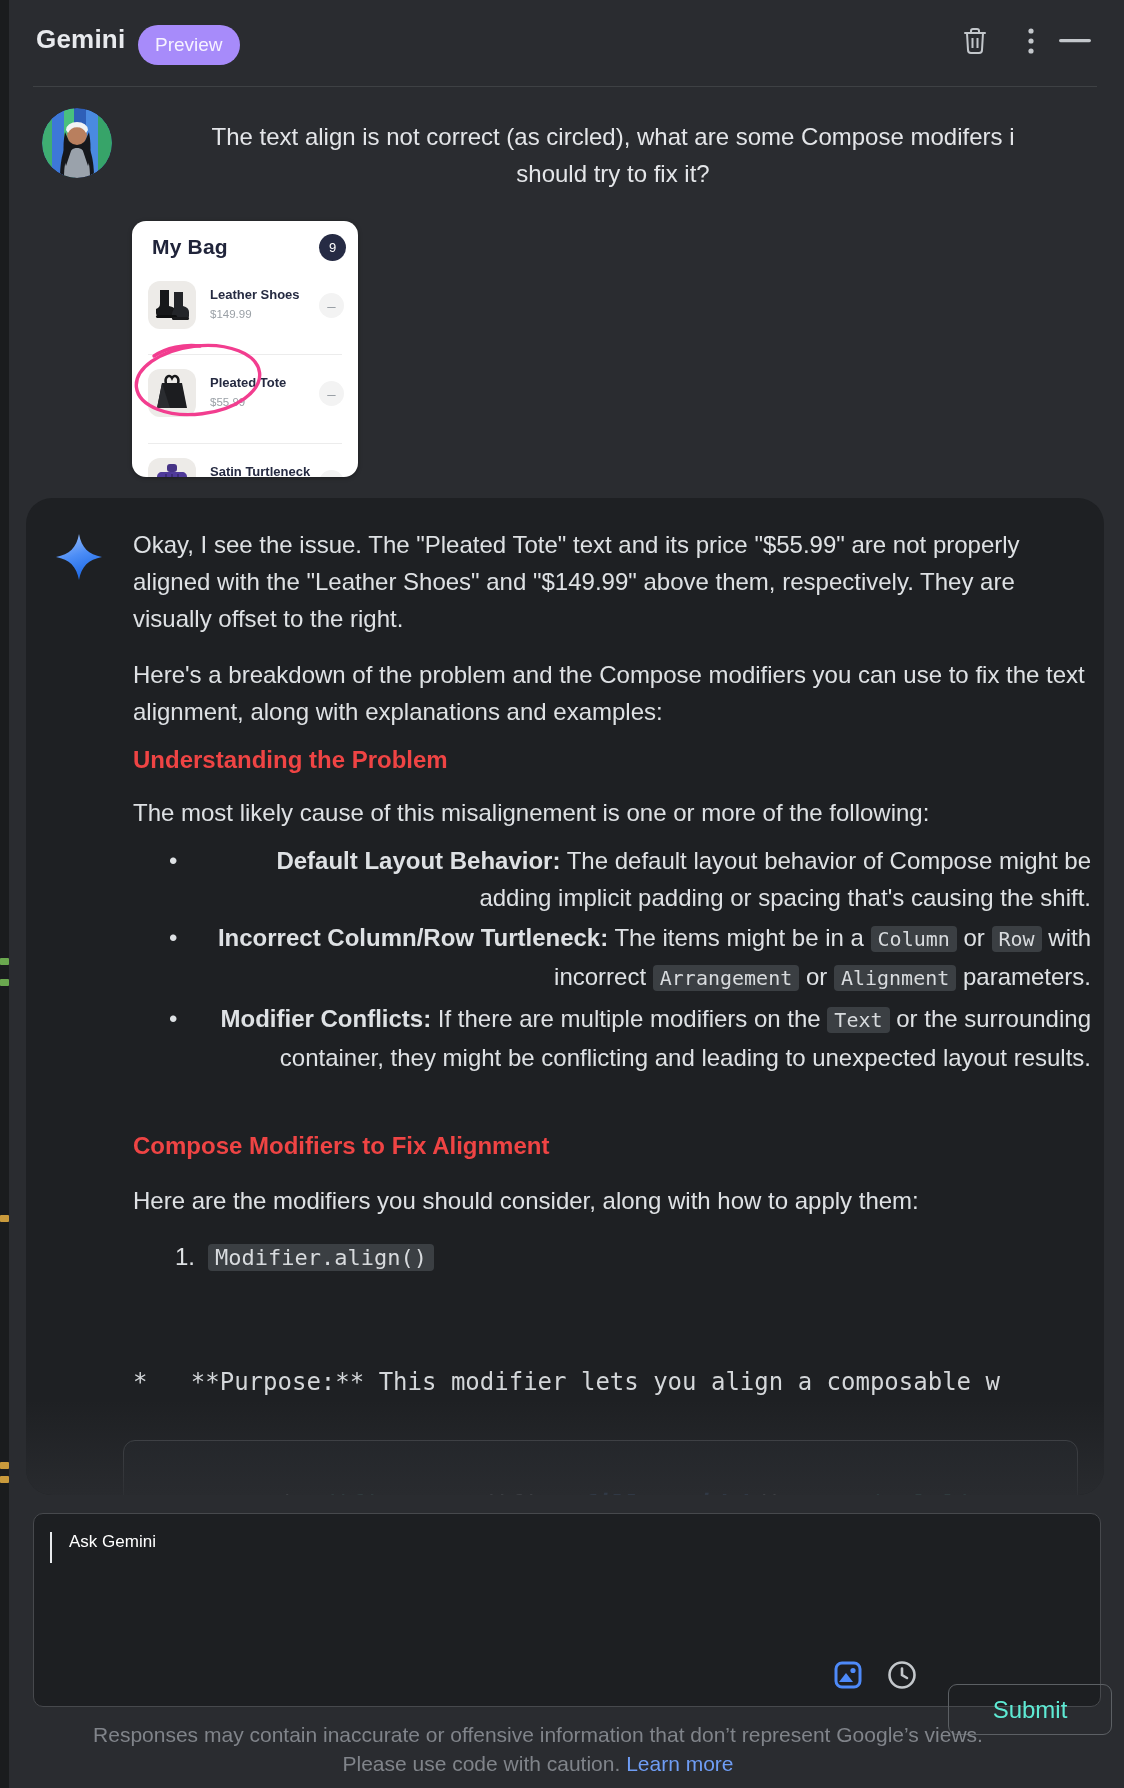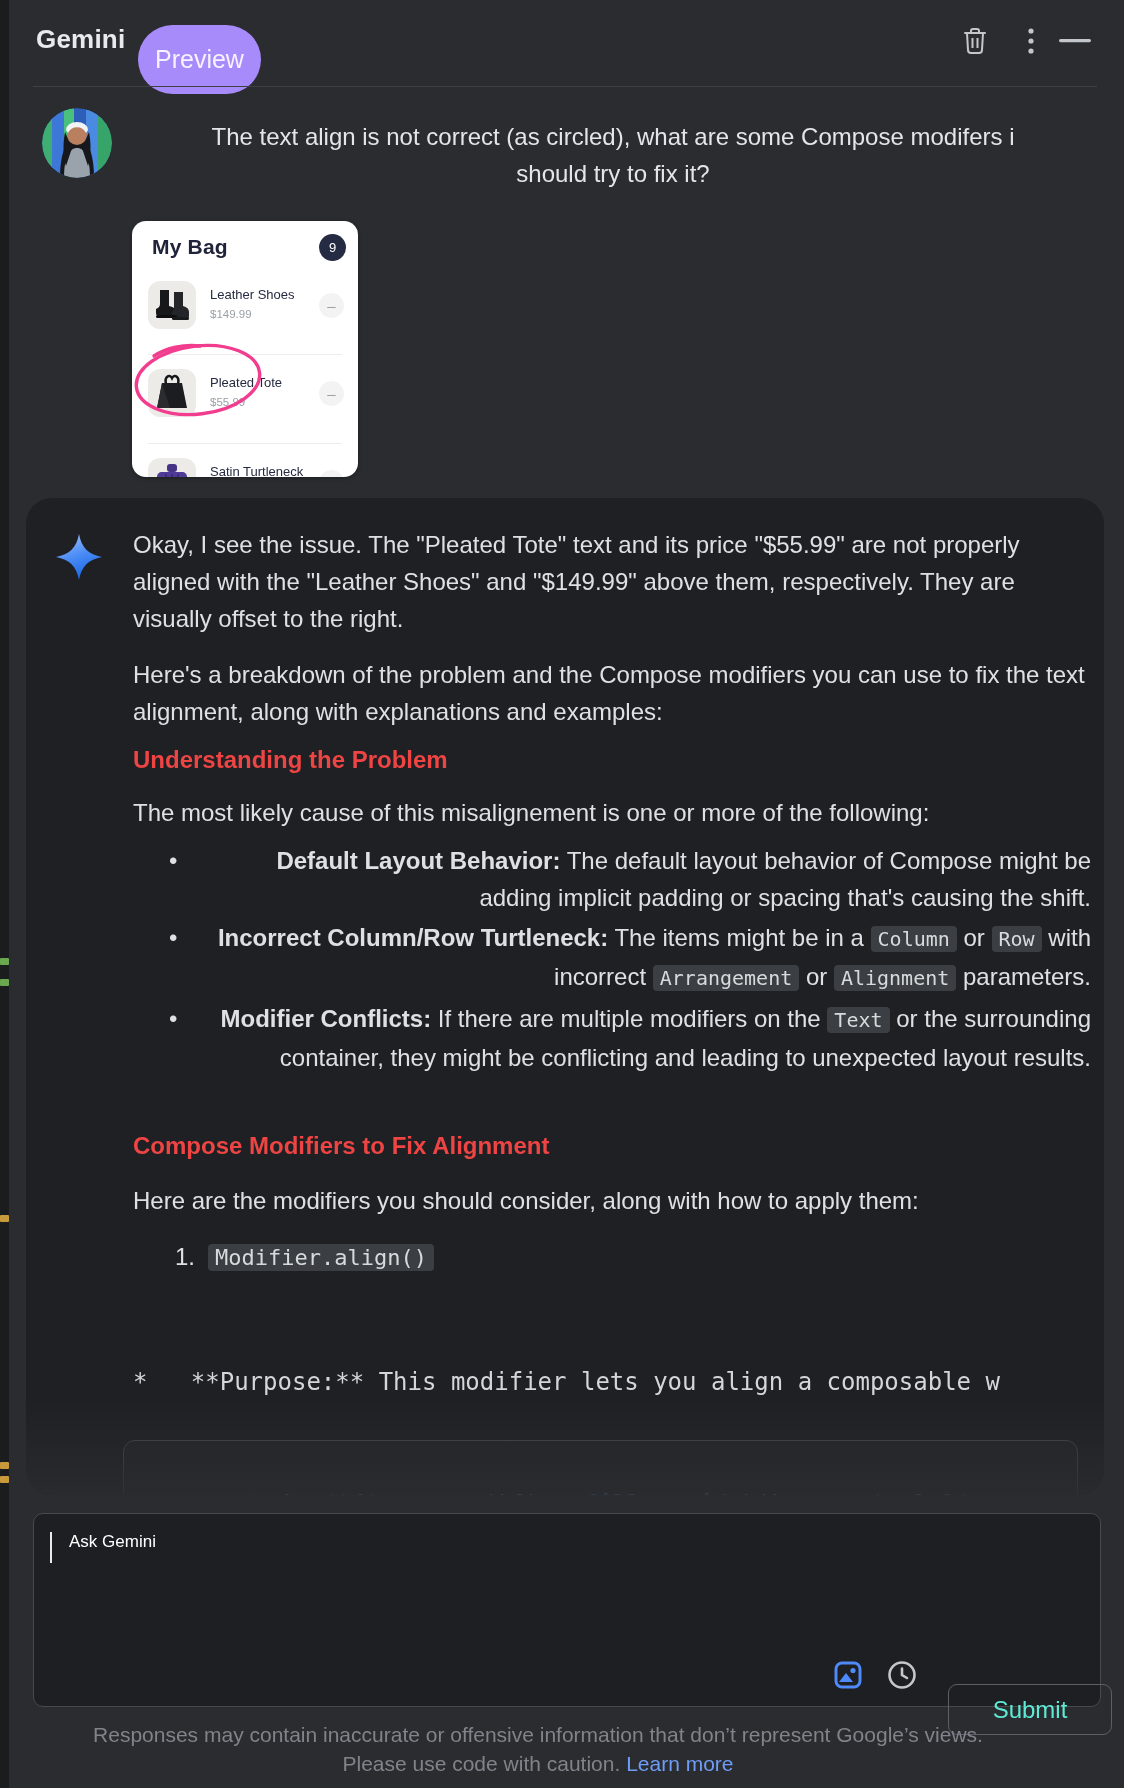--- a/index.html
+++ b/index.html
@@ -8,39 +8,39 @@
   .abs{position:absolute;}
 
   
   .left-strip{left:0;top:0;width:9px;height:1788px;background:#1a1c1e;}
   .mark{left:0;width:9px;height:7px;border-radius:1px;}
   .mark.green{background:#6aa84f;}
   .mark.orange{background:#c99a3c;}
 
   
   .header-title{left:36px;top:24px;font-size:26px;font-weight:bold;color:#e8eaed;letter-spacing:.2px;}
-  .preview-pill{left:138px;top:25px;background:#a78bfa;color:#f6f2ff;font-size:25px;
-      padding:20px 17px;border-radius:999px;}
+  .preview-pill{left:138px;top:25px;background:#a78bfa;color:#f6f2ff;font-size:19px;
+      padding:9px 17px;border-radius:999px;}
   .hdr-ico{top:24px;width:34px;height:34px;display:flex;align-items:center;justify-content:center;cursor:pointer;}
   .header-divider{left:33px;top:86px;width:1064px;height:1px;background:#3e4144;}
 
   
   .avatar{left:42px;top:108px;width:70px;height:70px;border-radius:50%;overflow:hidden;}
   .user-text{left:133px;top:118px;width:960px;font-size:24px;line-height:37px;color:#e3e5e8;text-align:center;}
 
   
   .bag-card{left:132px;top:221px;width:226px;height:256px;background:#ffffff;border-radius:14px;
       box-shadow:0 1px 4px rgba(0,0,0,.35);overflow:hidden;}
   .bag-title{left:20px;top:14px;font-size:21px;font-weight:bold;color:#20243a;letter-spacing:.2px;}
   .bag-badge{right:12px;top:13px;width:27px;height:27px;border-radius:50%;background:#262b44;
       color:#fff;font-size:13px;display:flex;align-items:center;justify-content:center;}
   .bag-row{left:0;width:226px;height:88px;}
   .thumb{left:16px;top:14px;width:48px;height:48px;border-radius:12px;background:#edebe8;
       display:flex;align-items:center;justify-content:center;overflow:hidden;}
-  .item-name{left:78px;top:20px;font-size:13px;font-weight:normal;color:#252a41;}
+  .item-name{left:78px;top:20px;font-size:13px;font-weight:bold;color:#252a41;}
   .item-price{left:78px;top:41px;font-size:11.5px;color:#9aa0a6;}
   .minus-btn{right:14px;top:26px;width:25px;height:25px;border-radius:50%;background:#f3f3f3;
       color:#9aa0a6;font-size:15px;display:flex;align-items:center;justify-content:center;}
   .row-div{left:16px;width:194px;height:1px;background:#ececec;}
 
   
   .bubble{left:26px;top:498px;width:1078px;height:997px;background:#1e2023;border-radius:26px;overflow:hidden;}
   .sparkle{left:30px;top:36px;width:46px;height:46px;}
   .rp{left:107px;width:958px;font-size:24px;line-height:37px;color:#dee1e4;}
   .rh{left:107px;width:958px;font-size:24px;line-height:31px;font-weight:bold;color:#ef4444;}

